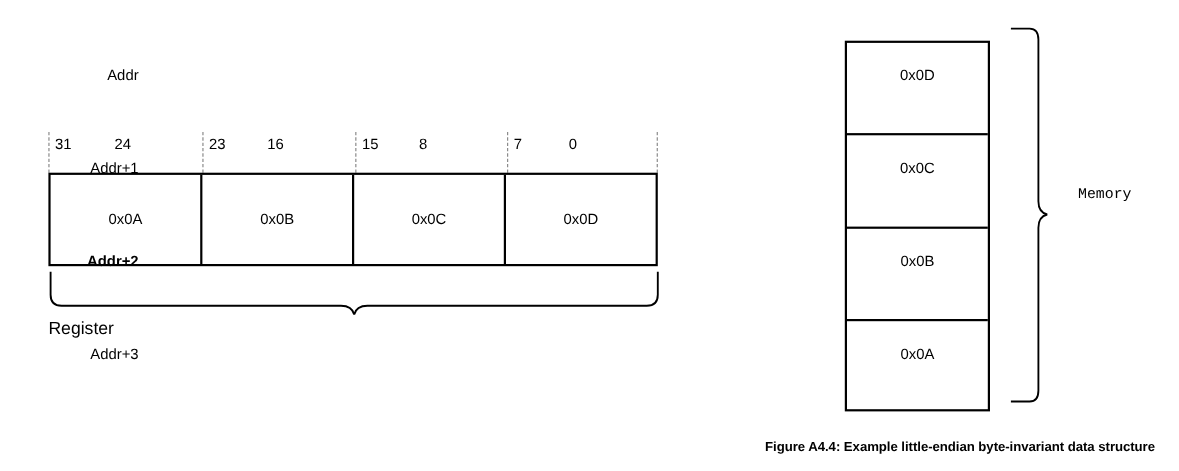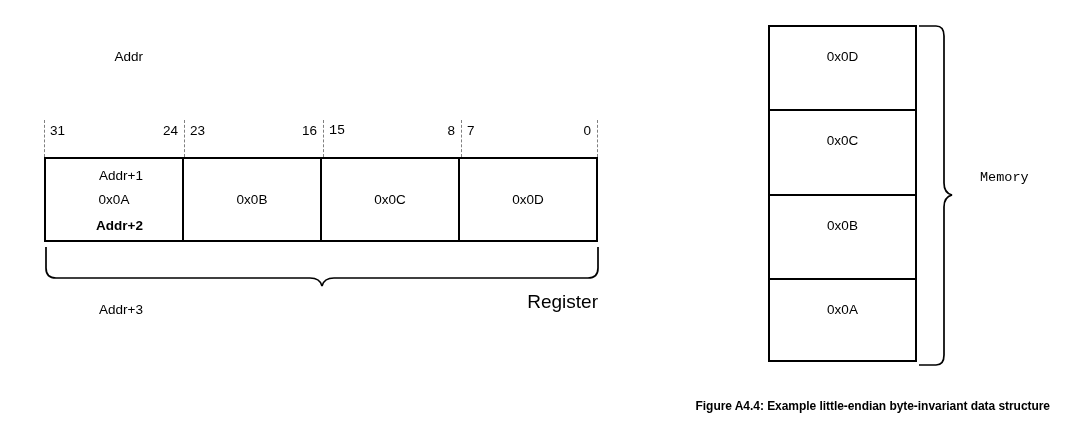--- a/index.html
+++ b/index.html
@@ -46,21 +46,21 @@
     border-left: 1px dashed #808080;
   }
   .bit-label {
     position: absolute;
     top: 4px;
     font-size: 13.5px;
     line-height: 1;
     white-space: nowrap;
   }
   .bit-label.left  { text-align: left; }
-  .bit-label.right { text-align: right; }
+  .bit-label.right { }
 
   #register-box {
     position: absolute;
     left: 0;
     top: 37px;
     width: 554px;
     height: 85px;
     box-sizing: border-box;
     border: 2px solid #000;
     display: flex;
@@ -79,37 +79,37 @@
   #register-brace {
     position: absolute;
     left: -2px;
     top: 126px;
   }
   #register-brace-label {
     position: absolute;
     left: 0;
     top: 172px;
     width: 554px;
-    text-align: right;
-    font-size: 19px;
+    text-align: left;
+    font-size: 16px;
     line-height: 1;
   }
 
   
   #memory-group {
     position: absolute;
     left: 768px;
     top: 25px;
   }
 
   #memory-box {
     position: absolute;
     left: 0;
-    top: 0;
-    width: 149px;
+    top: 12px;
+    width: 132px;
     height: 337px;
     box-sizing: border-box;
     border: 2px solid #000;
   }
   .mem-cell {
     box-sizing: border-box;
     height: 84.25px;
     border-bottom: 2px solid #000;
     position: relative;
   }
@@ -174,21 +174,21 @@
       <span class="bit-tick" style="left:279px;"></span>
       <span class="bit-tick" style="left:417px;"></span>
       <span class="bit-tick" style="left:553px;"></span>
 
       <span class="bit-label left" style="left:6px;">31</span>
       <span class="bit-label right" style="left:60px; width:74px;">24</span>
 
       <span class="bit-label left" style="left:146px;">23</span>
       <span class="bit-label right" style="left:199px; width:74px;">16</span>
 
-      <span class="bit-label left" style="left:285px;font-family:Liberation Mono, monospace;">15</span>
+      <span class="bit-label left" style="left:285px;">15</span>
       <span class="bit-label right" style="left:337px; width:74px;">8</span>
 
       <span class="bit-label left" style="left:423px;">7</span>
       <span class="bit-label right" style="left:473px; width:74px;">0</span>
     </div>
 
     <div id="register-box">
       <div class="reg-cell">
         <span>0x0A</span>
       </div>
@@ -219,21 +219,21 @@
   </div>
 
   <div id="memory-group">
 
     <div id="memory-box">
       <div class="mem-cell">
         <span class="mem-addr" style="top:23px;">Addr</span>
         <span class="mem-value">0x0D</span>
       </div>
       <div class="mem-cell">
-        <span class="mem-addr" style="top:23px;margin-top:35px;">Addr+1</span>
+        <span class="mem-addr" style="top:23px;">Addr+1</span>
         <span class="mem-value">0x0C</span>
       </div>
       <div class="mem-cell">
         <span class="mem-addr" style="top:23px;font-weight:bold;">Addr+2</span>
         <span class="mem-value">0x0B</span>
       </div>
       <div class="mem-cell">
         <span class="mem-addr" style="top:23px;">Addr+3</span>
         <span class="mem-value">0x0A</span>
       </div>

